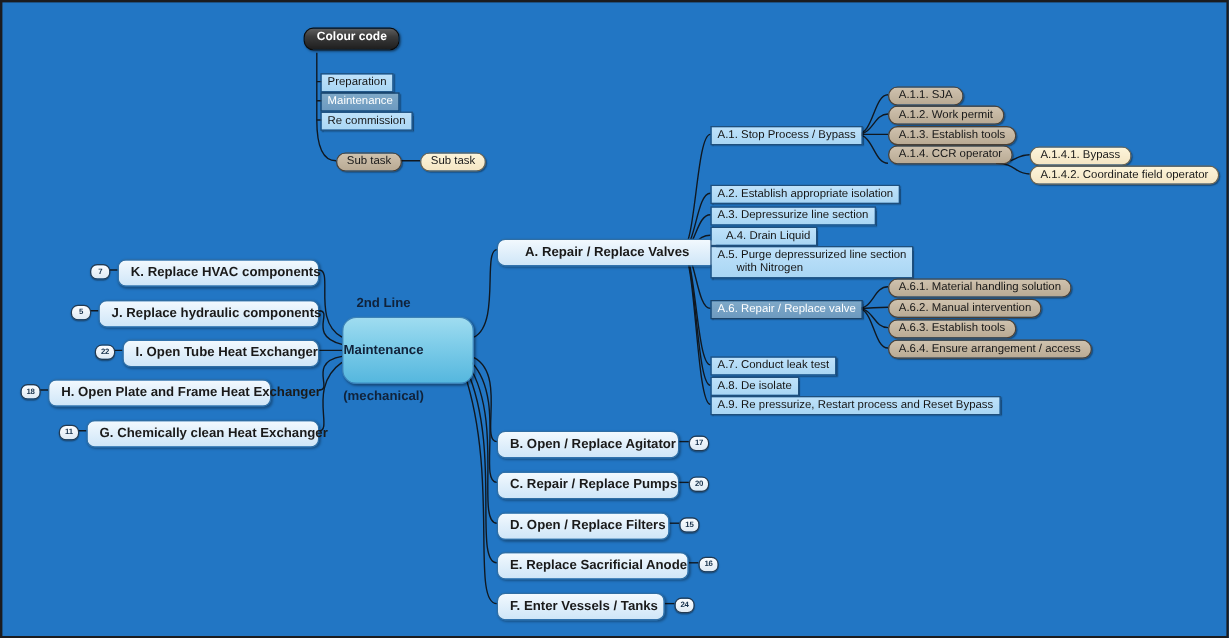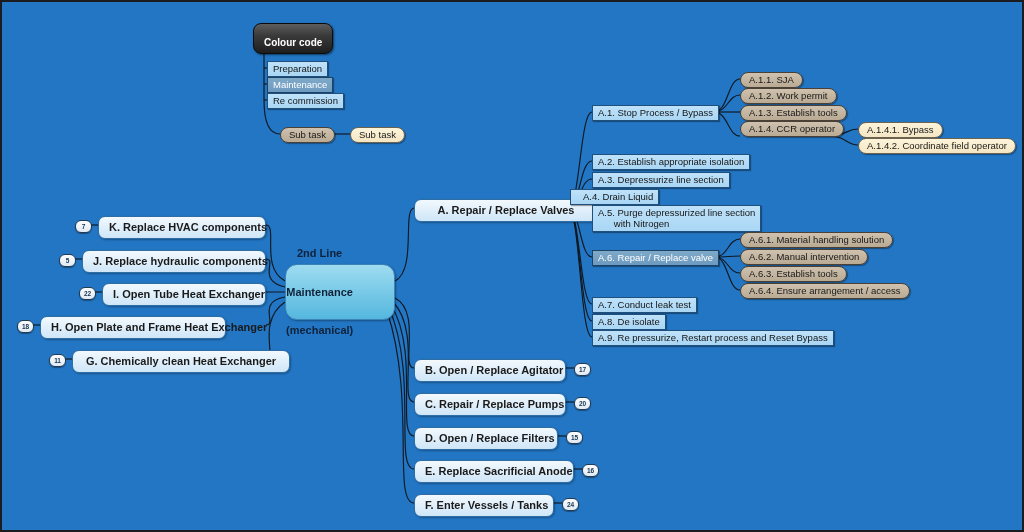--- a/index.html
+++ b/index.html
@@ -96,21 +96,21 @@
     box-shadow:1px 1px 1px rgba(0,0,0,.35);
   }
 
   
   .titlechip{
     border:1px solid #0b0b0b;
     border-radius:8px;
     background:linear-gradient(to bottom,#5d5d5d 0%,#3a3a3a 40%,#1e1e1e 100%);
     color:#ffffff;
     font-size:10px;font-weight:bold;
-    padding:13px 10px 4px 10px;
+    padding:1px 10px 4px 10px;
     box-shadow:1px 1px 2px rgba(0,0,0,.5);
   }
 
   
   .badge{
     position:absolute;
     height:11px;min-width:15px;
     border-radius:6px;
     border:1px solid #223a52;
     background:linear-gradient(to bottom,#fbfdff 0%,#dfeaf4 100%);
@@ -225,36 +225,36 @@
 
   <div class="node main" style="left:80px;top:248px;width:184px;">J. Replace hydraulic components</div>
   <div class="badge" style="left:57px;top:252px;">5</div>
 
   <div class="node main" style="left:100px;top:281px;width:164px;">I. Open Tube Heat Exchanger</div>
   <div class="badge" style="left:77px;top:285px;">22</div>
 
   <div class="node main" style="left:38px;top:314px;width:186px;">H. Open Plate and Frame Heat Exchanger</div>
   <div class="badge" style="left:15px;top:318px;">18</div>
 
-  <div class="node main" style="left:70px;top:348px;width:218px;">G. Chemically clean Heat Exchanger</div>
+  <div class="node main" style="left:70px;top:348px;width:194px;">G. Chemically clean Heat Exchanger</div>
   <div class="badge" style="left:47px;top:352px;">11</div>
 
   <div class="node prep" style="left:590px;top:103px;">A.1. Stop Process / Bypass</div>
 
   <div class="node sub1" style="left:738px;top:70px;">A.1.1. SJA</div>
   <div class="node sub1" style="left:738px;top:86px;">A.1.2. Work permit</div>
   <div class="node sub1" style="left:738px;top:103px;">A.1.3. Establish tools</div>
   <div class="node sub1" style="left:738px;top:119px;">A.1.4. CCR operator</div>
 
   <div class="node sub2" style="left:856px;top:120px;">A.1.4.1. Bypass</div>
   <div class="node sub2" style="left:856px;top:136px;">A.1.4.2. Coordinate field operator</div>
 
   <div class="node prep" style="left:590px;top:152px;">A.2. Establish appropriate isolation</div>
   <div class="node prep" style="left:590px;top:170px;">A.3. Depressurize line section</div>
-  <div class="node prep" style="left:568px;top:187px;padding-left:12px;">A.4. Drain Liquid</div>
+  <div class="node prep" style="left:590px;top:187px;padding-left:12px;">A.4. Drain Liquid</div>
   <div class="node prep" style="left:590px;top:203px;">A.5. Purge depressurized line section
       with Nitrogen</div>
 
   <div class="node maint" style="left:590px;top:248px;">A.6. Repair / Replace valve</div>
 
   <div class="node sub1" style="left:738px;top:230px;">A.6.1. Material handling solution</div>
   <div class="node sub1" style="left:738px;top:247px;">A.6.2. Manual intervention</div>
   <div class="node sub1" style="left:738px;top:264px;">A.6.3. Establish tools</div>
   <div class="node sub1" style="left:738px;top:281px;">A.6.4. Ensure arrangement / access</div>
 

